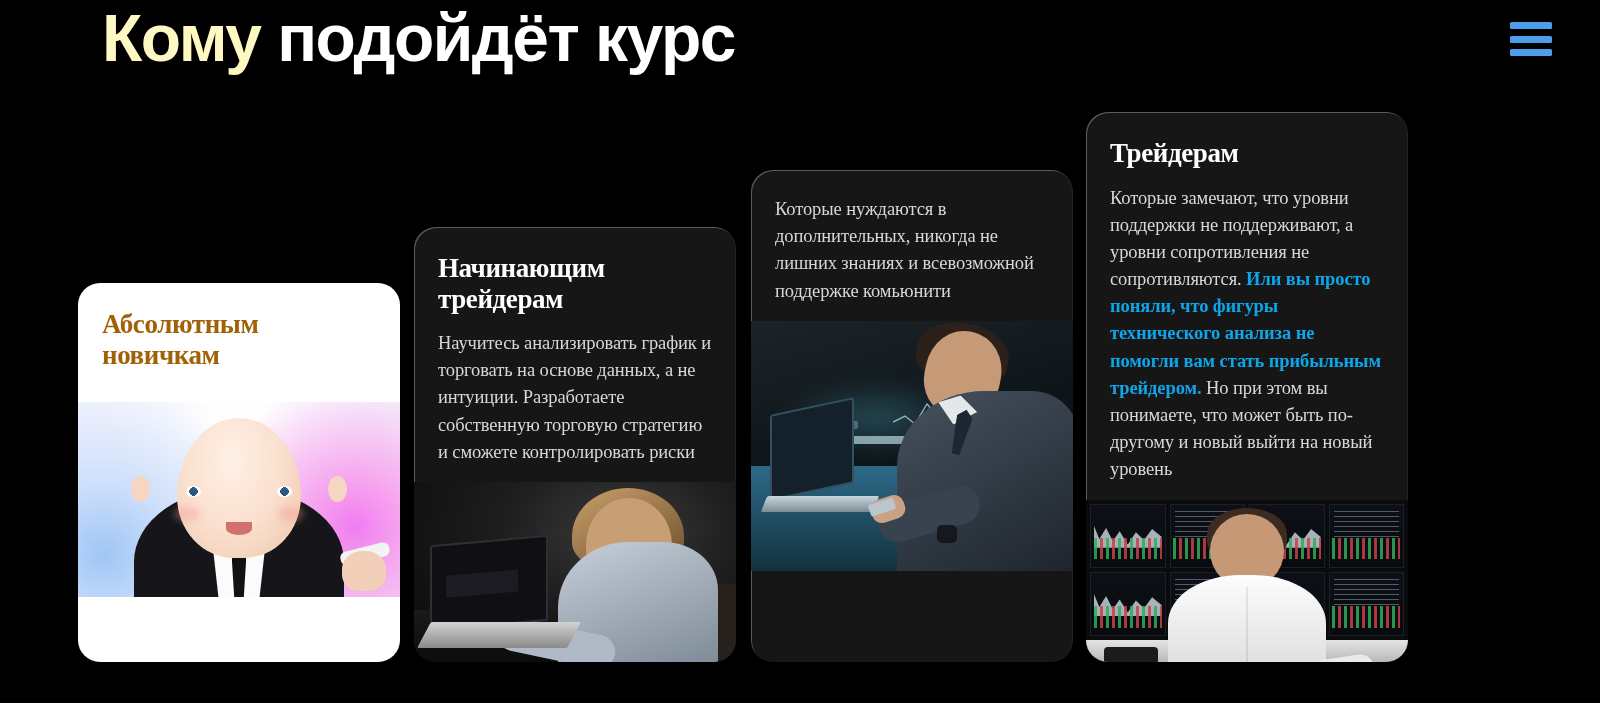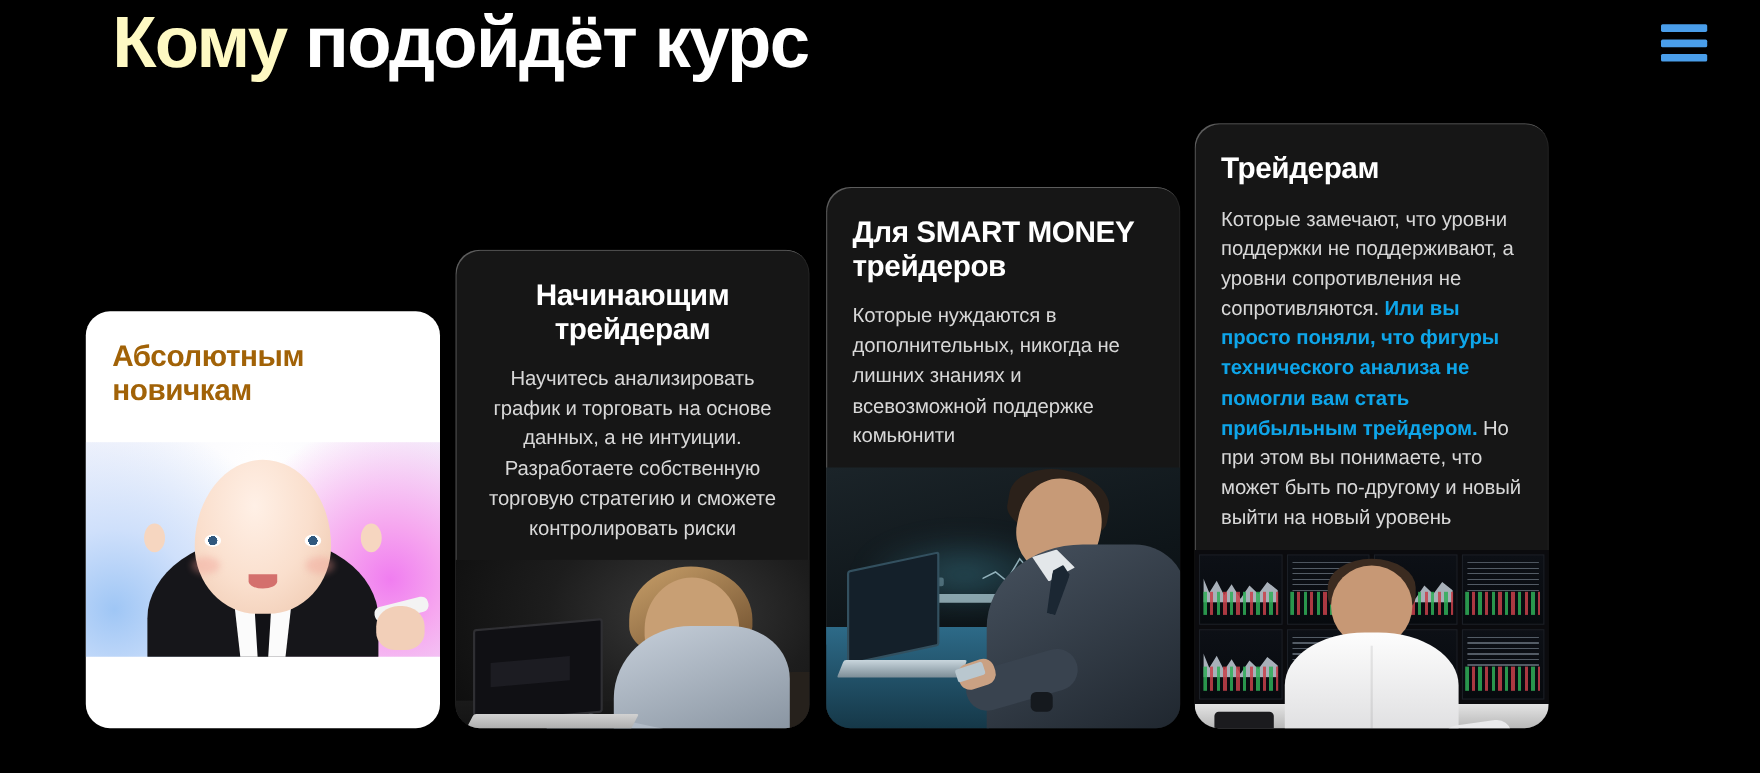--- a/index.html
+++ b/index.html
@@ -56,25 +56,25 @@
     bottom:41px;
   }
   .card.dark {
     background:#161616;
     box-shadow: inset 1px 1px 0 0 rgba(255,255,255,0.30),
                 inset -1px 0 0 0 rgba(255,255,255,0.06);
   }
   .card.light { background:#ffffff; }
 
   #card-1 { left:78px;   top:283px; }
-  #card-2 { left:414px;  top:227px;text-align:center; }
+  #card-2 { left:414px;  top:227px; }
   #card-3 { left:751px;  top:170px; }
   #card-4 { left:1086px; top:112px; }
 
-  .card-body { padding:26px 24px 16px 24px; }
+  .card-body { padding:26px 24px 16px 24px;font-family:Liberation Serif, serif; }
   .card-title {
     font-size:27px;
     font-weight:700;
     line-height:1.13;
     letter-spacing:-0.4px;
     margin-bottom:16px;
   }
   .card.light .card-title { color:#a16207; }
   .card.dark  .card-title { color:#ffffff; }
   .card-text {
@@ -424,21 +424,20 @@
       <div class="body"></div>
       <div class="arm"></div>
       <div class="laptop-screen"></div>
       <div class="laptop-base"></div>
 
     </div>
   </div>
 
   <div class="card dark" id="card-3">
     <div class="card-body">
-      <div class="card-title">Для SMART MONEY трейдеров</div>
       <div class="card-text">Которые нуждаются в дополнительных, никогда не лишних знаниях и всевозможной поддержке комьюнити</div>
     </div>
     <div class="card-image img-office">
       <div class="glow"></div>
       <div class="mon-bar mb3"></div>
       <svg class="chart-line" viewBox="0 0 92 34">
         <polyline points="0,26 12,20 22,28 34,8 46,22 58,4 70,18 82,10 92,16" fill="none" stroke="#b9dbe6" stroke-width="1.4" opacity="0.75"></polyline>
       </svg>
       <div class="mon-bar mb1"></div>
       <div class="mon-bar mb2"></div>

